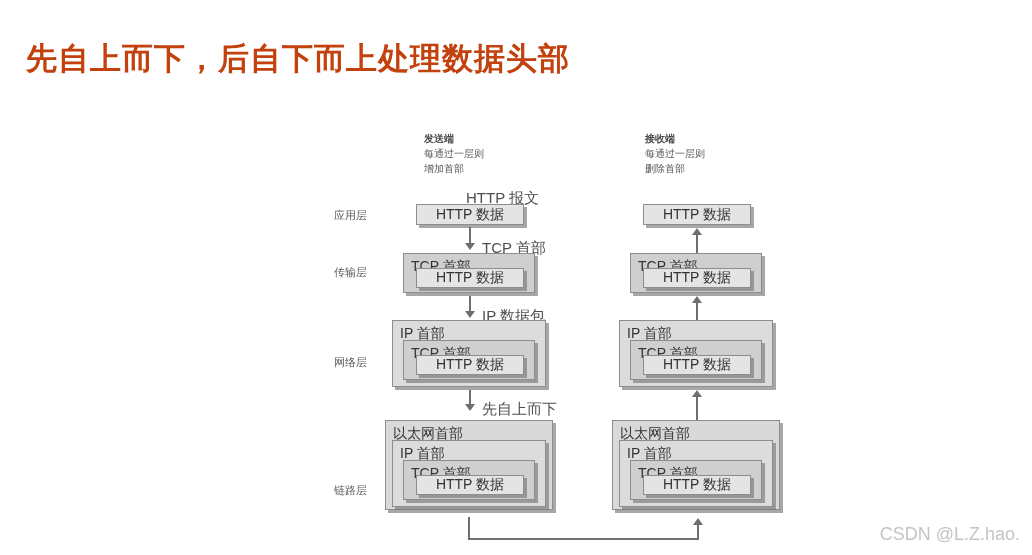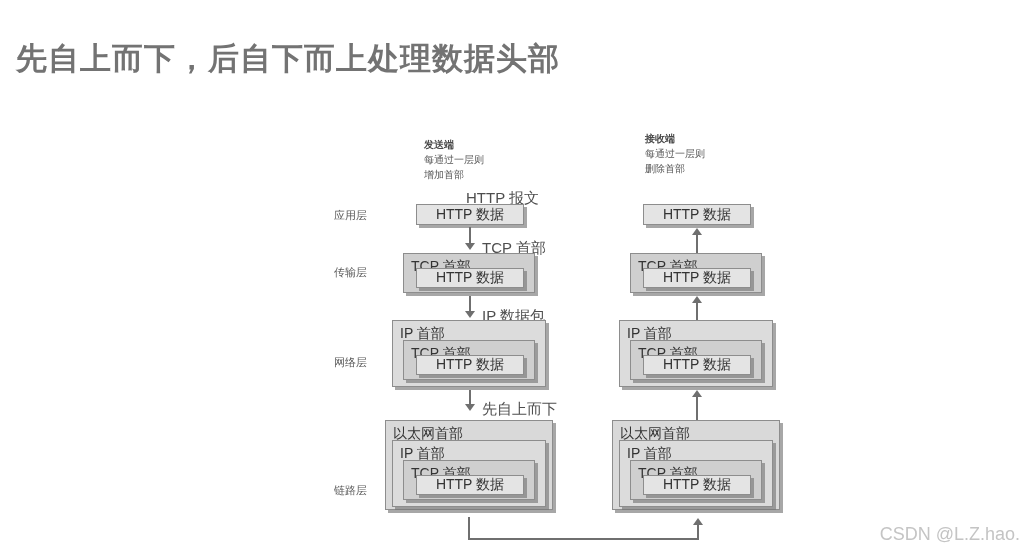--- a/index.html
+++ b/index.html
@@ -11,25 +11,25 @@
     height: 555px;
     background: #ffffff;
     font-family: "Liberation Sans", "DejaVu Sans", sans-serif;
     position: relative;
     overflow: hidden;
   }
 
   
   #page-title {
     position: absolute;
-    left: 16px;
+    left: 26px;
     top: 38px;
     font-size: 31px;
     font-weight: bold;
-    color: #737373;
+    color: #c2410c;
     letter-spacing: 1px;
     white-space: nowrap;
   }
 
   
   #diagram {
     position: absolute;
     left: 0;
     top: 0;
     width: 1032px;
@@ -121,21 +121,21 @@
     white-space: nowrap;
   }
 </style>
 </head>
 <body>
 
 <div id="page-title">先自上而下，后自下而上处理数据头部</div>
 
 <div id="diagram">
 
-  <div class="hdr-block" style="left:424px; top:137px;">
+  <div class="hdr-block" style="left:424px; top:131px;">
     <div class="hdr-title">发送端</div>
     <div>每通过一层则</div>
     <div>增加首部</div>
   </div>
 
   <div class="hdr-block" style="left:645px; top:131px;">
     <div class="hdr-title">接收端</div>
     <div>每通过一层则</div>
     <div>删除首部</div>
   </div>

